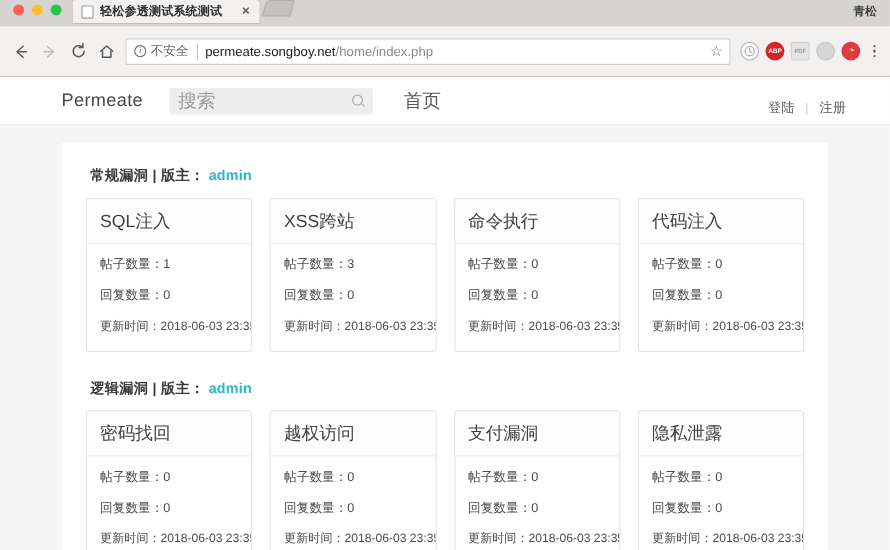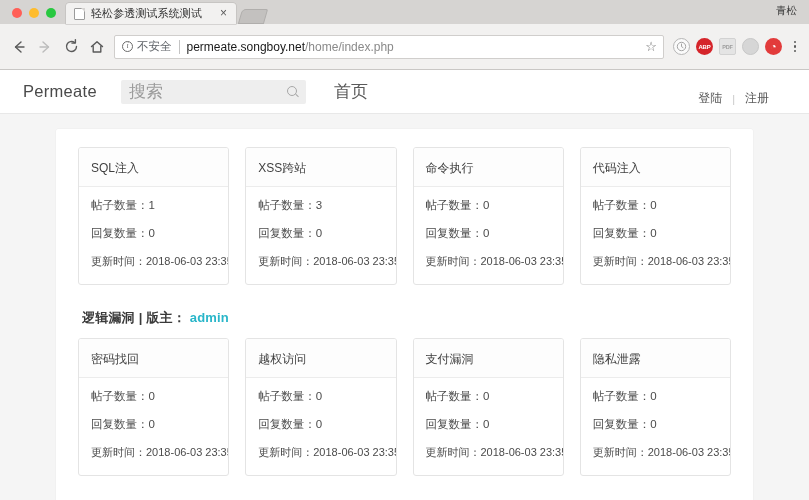--- a/index.html
+++ b/index.html
@@ -10,23 +10,23 @@
     background: #ffffff;
   }
 
   
   .browser { width: 809px; height: 500px; position: relative; }
 
   .tabstrip {
     height: 24px;
     background: #d6d4d2;
     display: flex;
-    align-items: flex-end;
     position: relative;
     padding-left: 8px;
+    font-weight: bold;
   }
   .traffic { display: flex; align-items: center; gap: 7px; padding: 0 10px 6px 4px; }
   .dot { width: 10px; height: 10px; border-radius: 50%; display: block; }
   .dot.red { background: #ff5f57; }
   .dot.yellow { background: #febc2e; }
   .dot.green { background: #28c840; }
 
   .tab {
     height: 21px;
     background: #f2f1f0;
@@ -190,21 +190,21 @@
     background: #f5f5f5;
     overflow: hidden;
     position: relative;
   }
   .site-header {
     height: 44px;
     background: #ffffff;
     border-bottom: 1px solid #e8e8e8;
     display: flex;
     align-items: center;
-    padding: 0 40px 0 23px;
+    padding: 0 40px 0 56px;
   }
   .brand {
     font-size: 16.5px;
     color: #4a4a4a;
     letter-spacing: 0.3px;
     font-weight: 400;
     flex: 0 0 auto;
   }
   .searchbox {
     width: 185px;
@@ -292,21 +292,21 @@
     border-radius: 3px;
     background: #fff;
     overflow: hidden;
   }
   .card-head {
     padding: 10px 12px 9px 12px;
     border-bottom: 1px solid #ececec;
     background: #fdfdfd;
   }
   .card-head .ttl {
-    font-size: 12px;
+    font-size: 16px;
     color: #3f3f3f;
   }
   .card-body { padding: 11px 12px 15px 12px; }
   .row {
     font-size: 11.5px;
     color: #4b4b4b;
     margin-bottom: 13px;
     white-space: nowrap;
   }
   .row:last-child { margin-bottom: 0; }
@@ -400,20 +400,26 @@
       <div class="navlink">首页</div>
       <div class="auth">
         <a href="#">登陆</a>
         <span class="bar">|</span>
         <a href="#">注册</a>
       </div>
     </div>
 
     <div class="container">
 
+      <div class="section-title">
+        <span>常规漏洞</span>
+        <span>|</span>
+        <span>版主：</span>
+        <span class="mod">admin</span>
+      </div>
       <div class="cards">
         <div class="card-wrap">
           <div class="card">
             <div class="card-head">
               <span class="ttl">SQL注入</span>
             </div>
             <div class="card-body">
               <div class="row"><span class="lbl">帖子数量：</span><span class="val">1</span></div>
               <div class="row"><span class="lbl">回复数量：</span><span class="val">0</span></div>
               <div class="row time"><span class="lbl">更新时间：</span><span class="val">2018-06-03 23:35</span></div>

